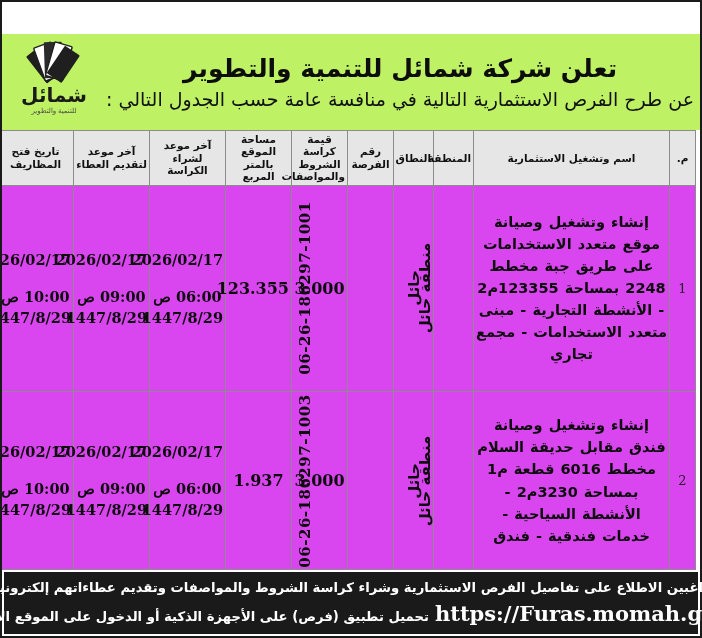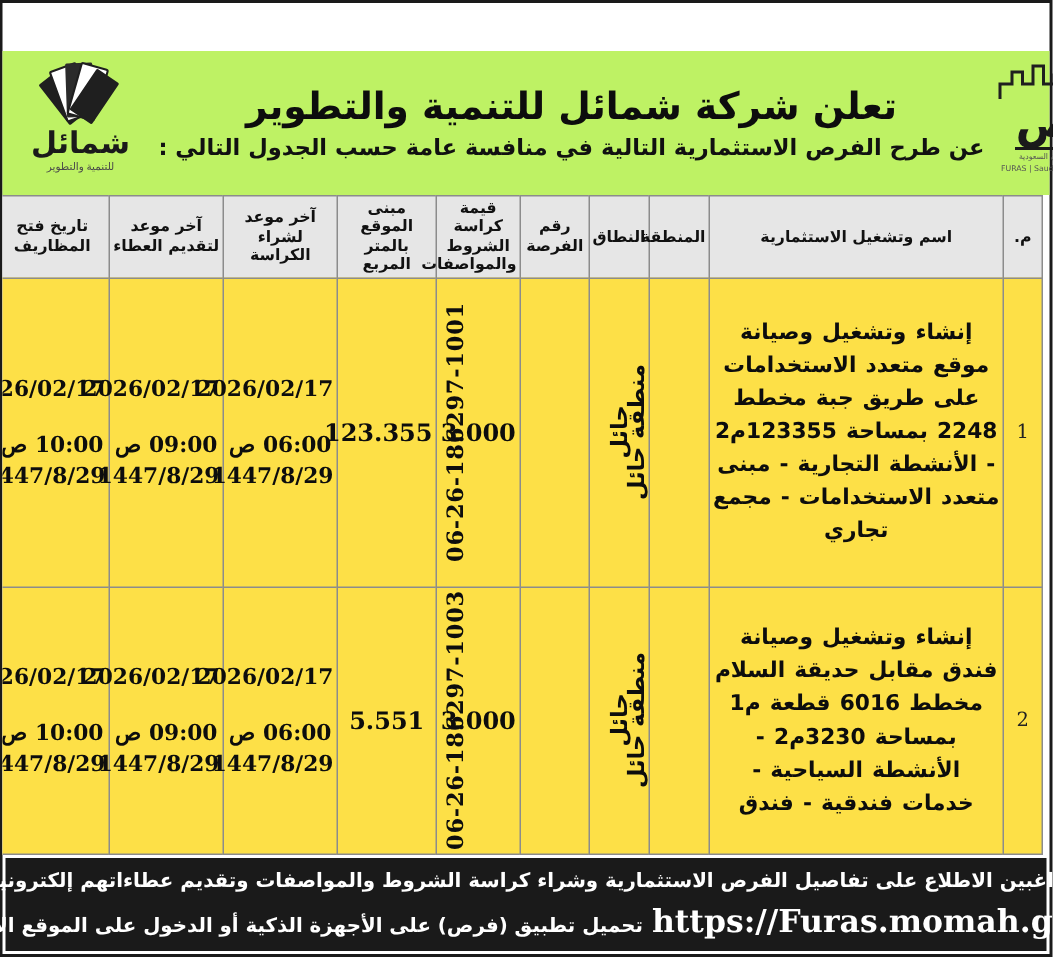--- a/index.html
+++ b/index.html
@@ -101,22 +101,22 @@
     font-family: "DejaVu Sans", sans-serif;
     font-weight: bold;
     font-size: 25px;
     line-height: 1.12;
     color: #0d0d0d;
     text-align: center;
     white-space: nowrap;
   }
   .ad-subtitle {
     font-family: "DejaVu Sans", sans-serif;
-    font-weight: bold;
-    font-size: 15px;
+    font-weight: normal;
+    font-size: 19px;
     line-height: 1.3;
     color: #111111;
     text-align: center;
     margin-top: 4px;
     white-space: nowrap;
   }
 
   
   .table-wrap {
     flex: 1 1 auto;
@@ -129,21 +129,21 @@
     height: 100%;
     border-collapse: collapse;
     table-layout: fixed;
     background: #e9e9e9;
     border: 1px solid #7a7a7a;
   }
   table.opps th, table.opps td {
     border: 1px solid #8c8c8c;
     text-align: center;
     vertical-align: middle;
-    background: #fde047;
+    background: #d946ef;
     padding: 2px 2px;
     box-sizing: border-box;
   }
   table.opps thead th {
     height: 44px;
     font-family: "DejaVu Sans", sans-serif;
     font-weight: bold;
     font-size: 10.5px;
     line-height: 1.18;
     color: #111;
@@ -314,21 +314,21 @@
   <div class="table-wrap">
     <table class="opps">
       <thead>
         <tr>
           <th class="c-num">م.</th>
           <th class="c-name">اسم وتشغيل الاستثمارية</th>
           <th class="c-region">المنطقة</th>
           <th class="c-scope">النطاق</th>
           <th class="c-oppno">رقم الفرصة</th>
           <th class="c-price">قيمة كراسة الشروط والمواصفات</th>
-          <th class="c-area">مبنى الموقع بالمتر المربع</th>
+          <th class="c-area">مساحة الموقع بالمتر المربع</th>
           <th class="c-date">آخر موعد لشراء الكراسة</th>
           <th class="c-date">آخر موعد لتقديم العطاء</th>
           <th class="c-date">تاريخ فتح المظاريف</th>
         </tr>
       </thead>
       <tbody>
 
         <tr>
           <td class="cell-num">1</td>
           <td class="cell-name">إنشاء وتشغيل وصيانة موقع متعدد الاستخدامات على طريق جبة مخطط 2248 بمساحة 123355م2 - الأنشطة التجارية - مبنى متعدد الاستخدامات - مجمع تجاري</td>
@@ -366,21 +366,21 @@
           <td class="vertical-cell">
             <span class="vtext">منطقة حائل</span>
           </td>
           <td class="vertical-cell">
             <span class="vtext">حائل</span>
           </td>
           <td class="vertical-cell">
             <span class="vtext opp-no">06-26-186297-1003</span>
           </td>
           <td class="cell-num-val">3.000</td>
-          <td class="cell-num-val">5.551</td>
+          <td class="cell-num-val">1.937</td>
           <td class="cell-date">
             <div>2026/02/17</div>
             <div class="d-time">06:00 ص</div>
             <div>1447/8/29</div>
           </td>
           <td class="cell-date">
             <div>2026/02/17</div>
             <div class="d-time">09:00 ص</div>
             <div>1447/8/29</div>
           </td>

